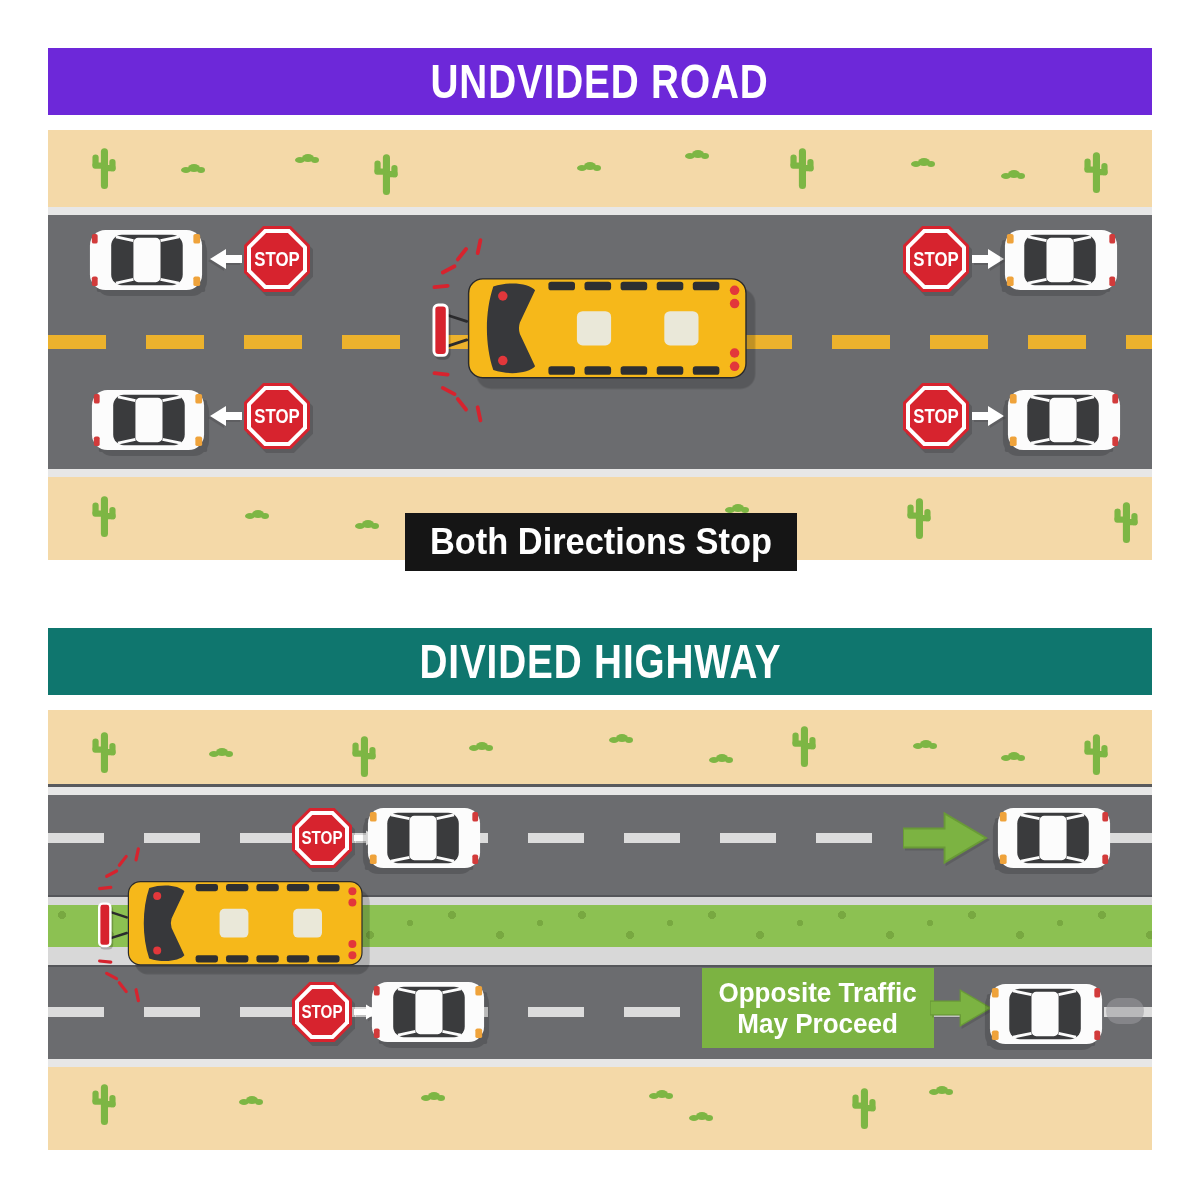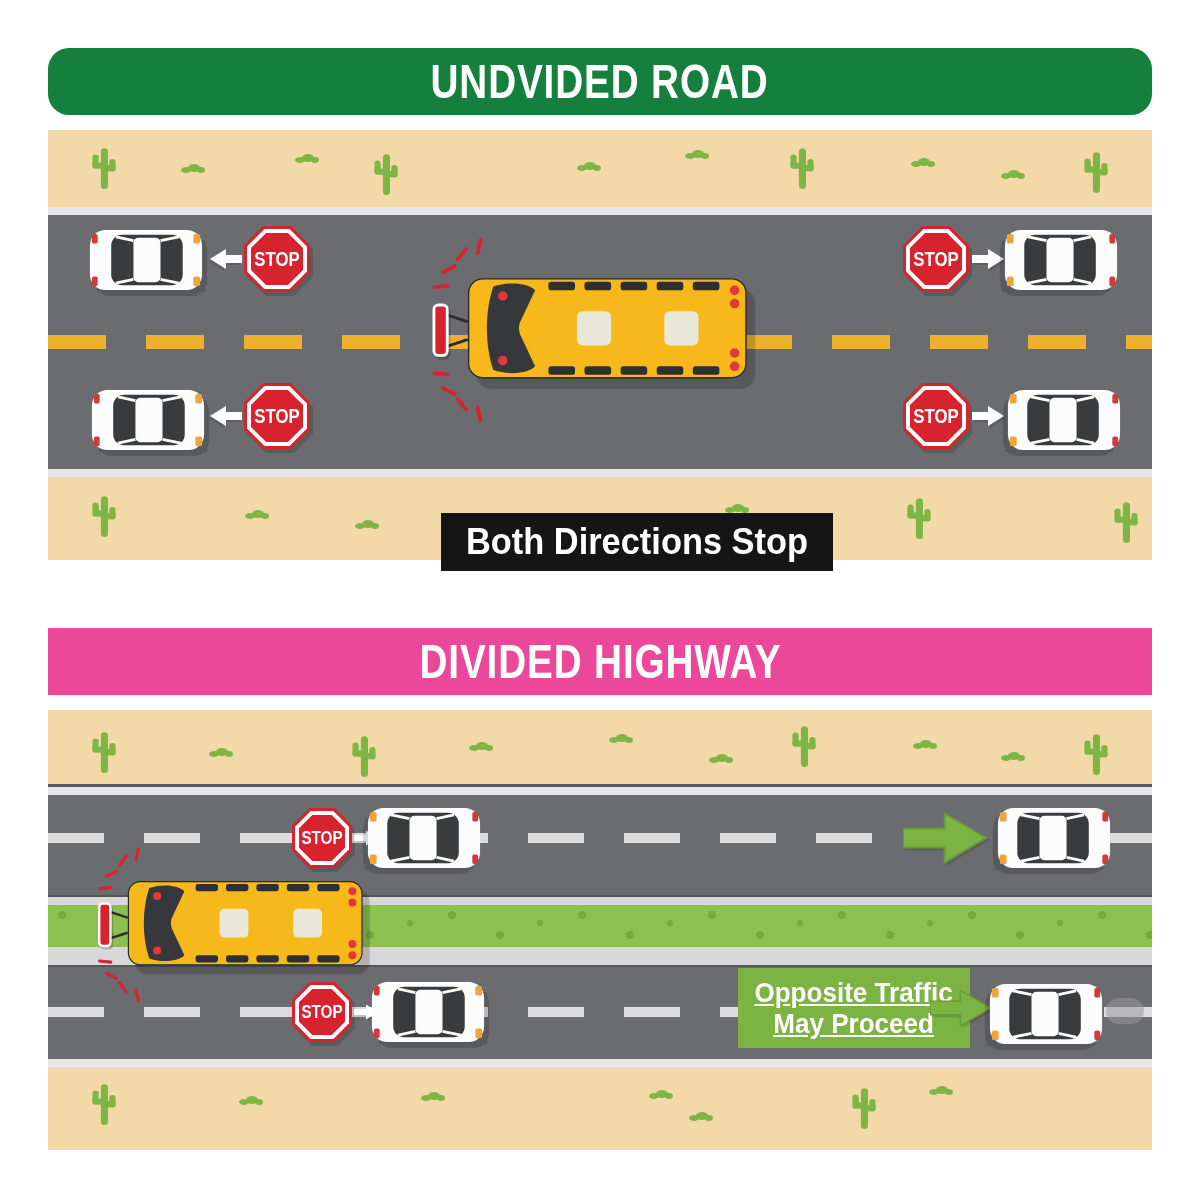--- a/index.html
+++ b/index.html
@@ -1,22 +1,22 @@
 <!DOCTYPE html>
 <html><head>
 <meta charset="utf-8">
 <style>
   html,body{margin:0;padding:0;background:#fff;}
   .canvas{position:relative;width:1200px;height:1200px;background:#fff;overflow:hidden;
           font-family:"Liberation Sans",sans-serif;}
 
   
   .banner{position:absolute;left:48px;width:1104px;height:67px;display:flex;align-items:center;justify-content:center;}
-  .banner.green{background:#15803d;border-radius:21px;}
-  .banner.blue{background:#ec4899;align-items:center;}
+  .banner.green{background:#6d28d9;}
+  .banner.blue{background:#0f766e;align-items:center;}
   .banner-text{color:#fff;font-weight:bold;font-size:45px;letter-spacing:1px;transform:scaleX(.86) scaleY(1.05);display:inline-block;}
 
   
   .scene{position:absolute;left:48px;width:1104px;overflow:hidden;background:#fff;}
   .sand{position:absolute;left:0;width:1104px;background:#F4D9A8;}
   .road{position:absolute;left:0;width:1104px;background:#6B6C6F;box-sizing:border-box;}
   .edge-top{border-top:8px solid #E7E7E7;box-shadow:0 -3px 0 #595A5D;}
   .edge-bot{border-bottom:8px solid #E7E7E7;box-shadow:0 3px 0 #595A5D;}
   .centerline{position:absolute;left:0;width:1104px;height:14px;
     background:repeating-linear-gradient(to right,#ECB22D 0 58px,transparent 58px 98px);}
@@ -55,23 +55,23 @@
   .car.left svg{transform:scaleX(-1);}
 
   
   .bus-wrap{position:absolute;width:360px;height:200px;transform-origin:top left;}
   .bus-wrap .bus-svg{position:absolute;left:44px;top:38px;filter:drop-shadow(9px 11px 0 rgba(0,0,0,.18));}
   .stop-arm{position:absolute;left:10px;top:68px;width:17px;height:56px;background:#D7232E;border:3px solid #fff;border-radius:6px;box-sizing:border-box;box-shadow:2px 3px 0 rgba(0,0,0,.2);}
   .arm-link{position:absolute;width:24px;height:3px;background:#2b2b2d;border-radius:2px;}
   .flash{position:absolute;width:18px;height:4px;background:#D7232E;border-radius:2px;}
 
   
-  .caption{position:absolute;display:flex;align-items:center;justify-content:center;color:#fff;font-weight:bold;text-align:center;margin-left:36px;}
+  .caption{position:absolute;display:flex;align-items:center;justify-content:center;color:#fff;font-weight:bold;text-align:center;}
   .caption.black{background:#151515;}
-  .caption.greenbox{background:#7CB342;text-decoration:underline;}
+  .caption.greenbox{background:#7CB342;}
   .caption .cap-text{display:inline-block;transform:scaleX(.93);}
 
   .exhaust{position:absolute;width:38px;height:26px;border-radius:13px;background:#9a9b9e;opacity:.55;}
 </style>
 </head>
 <body>
 
 <div class="canvas">
 
   <div class="banner green" style="top:48px">

